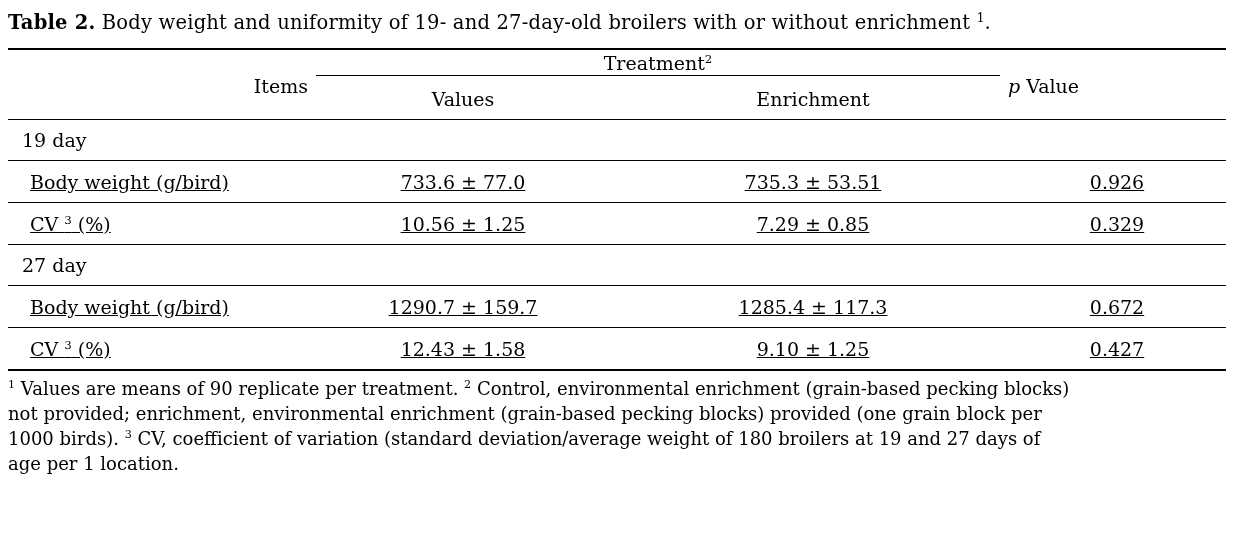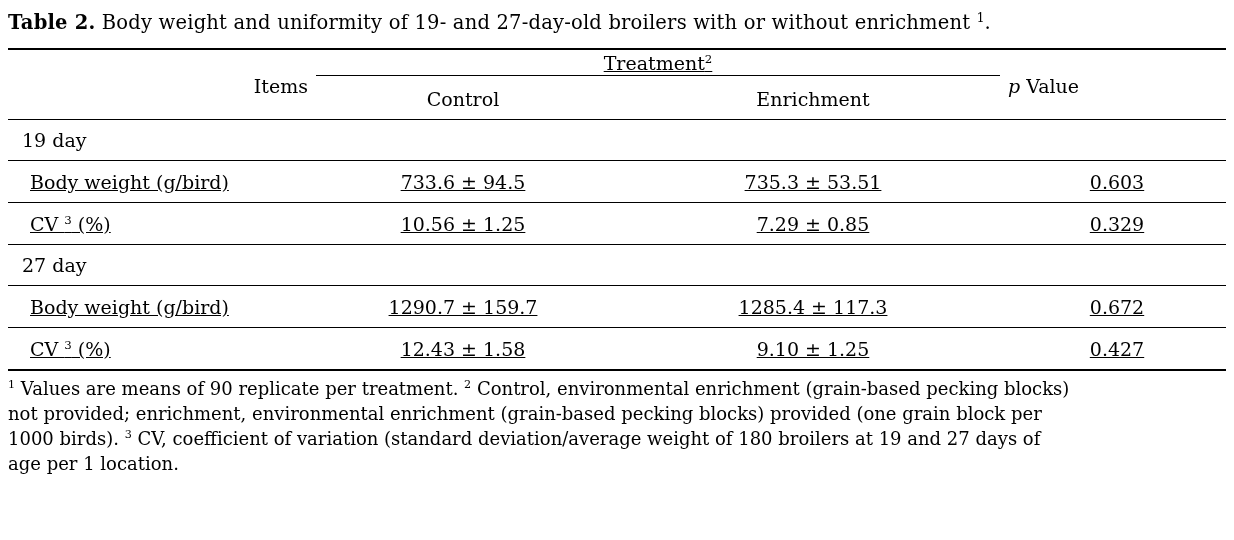--- a/index.html
+++ b/index.html
@@ -63,21 +63,20 @@
     text-align: right;
     font-weight: bold;
     padding-left: 18px !important;
     font-size: 19px;
   }
   .hdr-treat {
     text-align: center;
     font-weight: bold;
     font-size: 19px;
     padding-bottom: 3px !important;
-    text-decoration: underline;
   }
   .hdr-p {
     font-weight: bold;
     font-size: 19px;
   }
   .hdr-p .ital {
     font-style: italic;
   }
   .spanrule {
     height: 1px;
@@ -146,34 +145,34 @@
         <td class="hdr-items" rowspan="2">Items</td>
         <td class="hdr-treat" colspan="2">
           <span>Treatment</span><sup>2</sup>
           <div class="spanrule"></div>
         </td>
         <td class="hdr-p" rowspan="2">
           <span class="ital">p</span><span> Value</span>
         </td>
       </tr>
       <tr>
-        <td class="sub-hdr">Control</td>
+        <td class="sub-hdr">Values</td>
         <td class="sub-hdr">Enrichment</td>
       </tr>
 
       <tr class="rule-mid grp-row">
         <td class="grp-label" colspan="4">19 day</td>
       </tr>
       <tr class="rule-thin data-row">
         <td class="item-cell">
           <span>Body weight (g/bird)</span><sup></sup><span></span>
         </td>
-        <td class="num-cell">733.6 ± 94.5</td>
+        <td class="num-cell">733.6 ± 77.0</td>
         <td class="num-cell">735.3 ± 53.51</td>
-        <td class="num-cell">0.603</td>
+        <td class="num-cell">0.926</td>
       </tr>
       <tr class="rule-thin data-row">
         <td class="item-cell">
           <span>CV </span><sup>3</sup><span> (%)</span>
         </td>
         <td class="num-cell">10.56 ± 1.25</td>
         <td class="num-cell">7.29 ± 0.85</td>
         <td class="num-cell">0.329</td>
       </tr>
 

